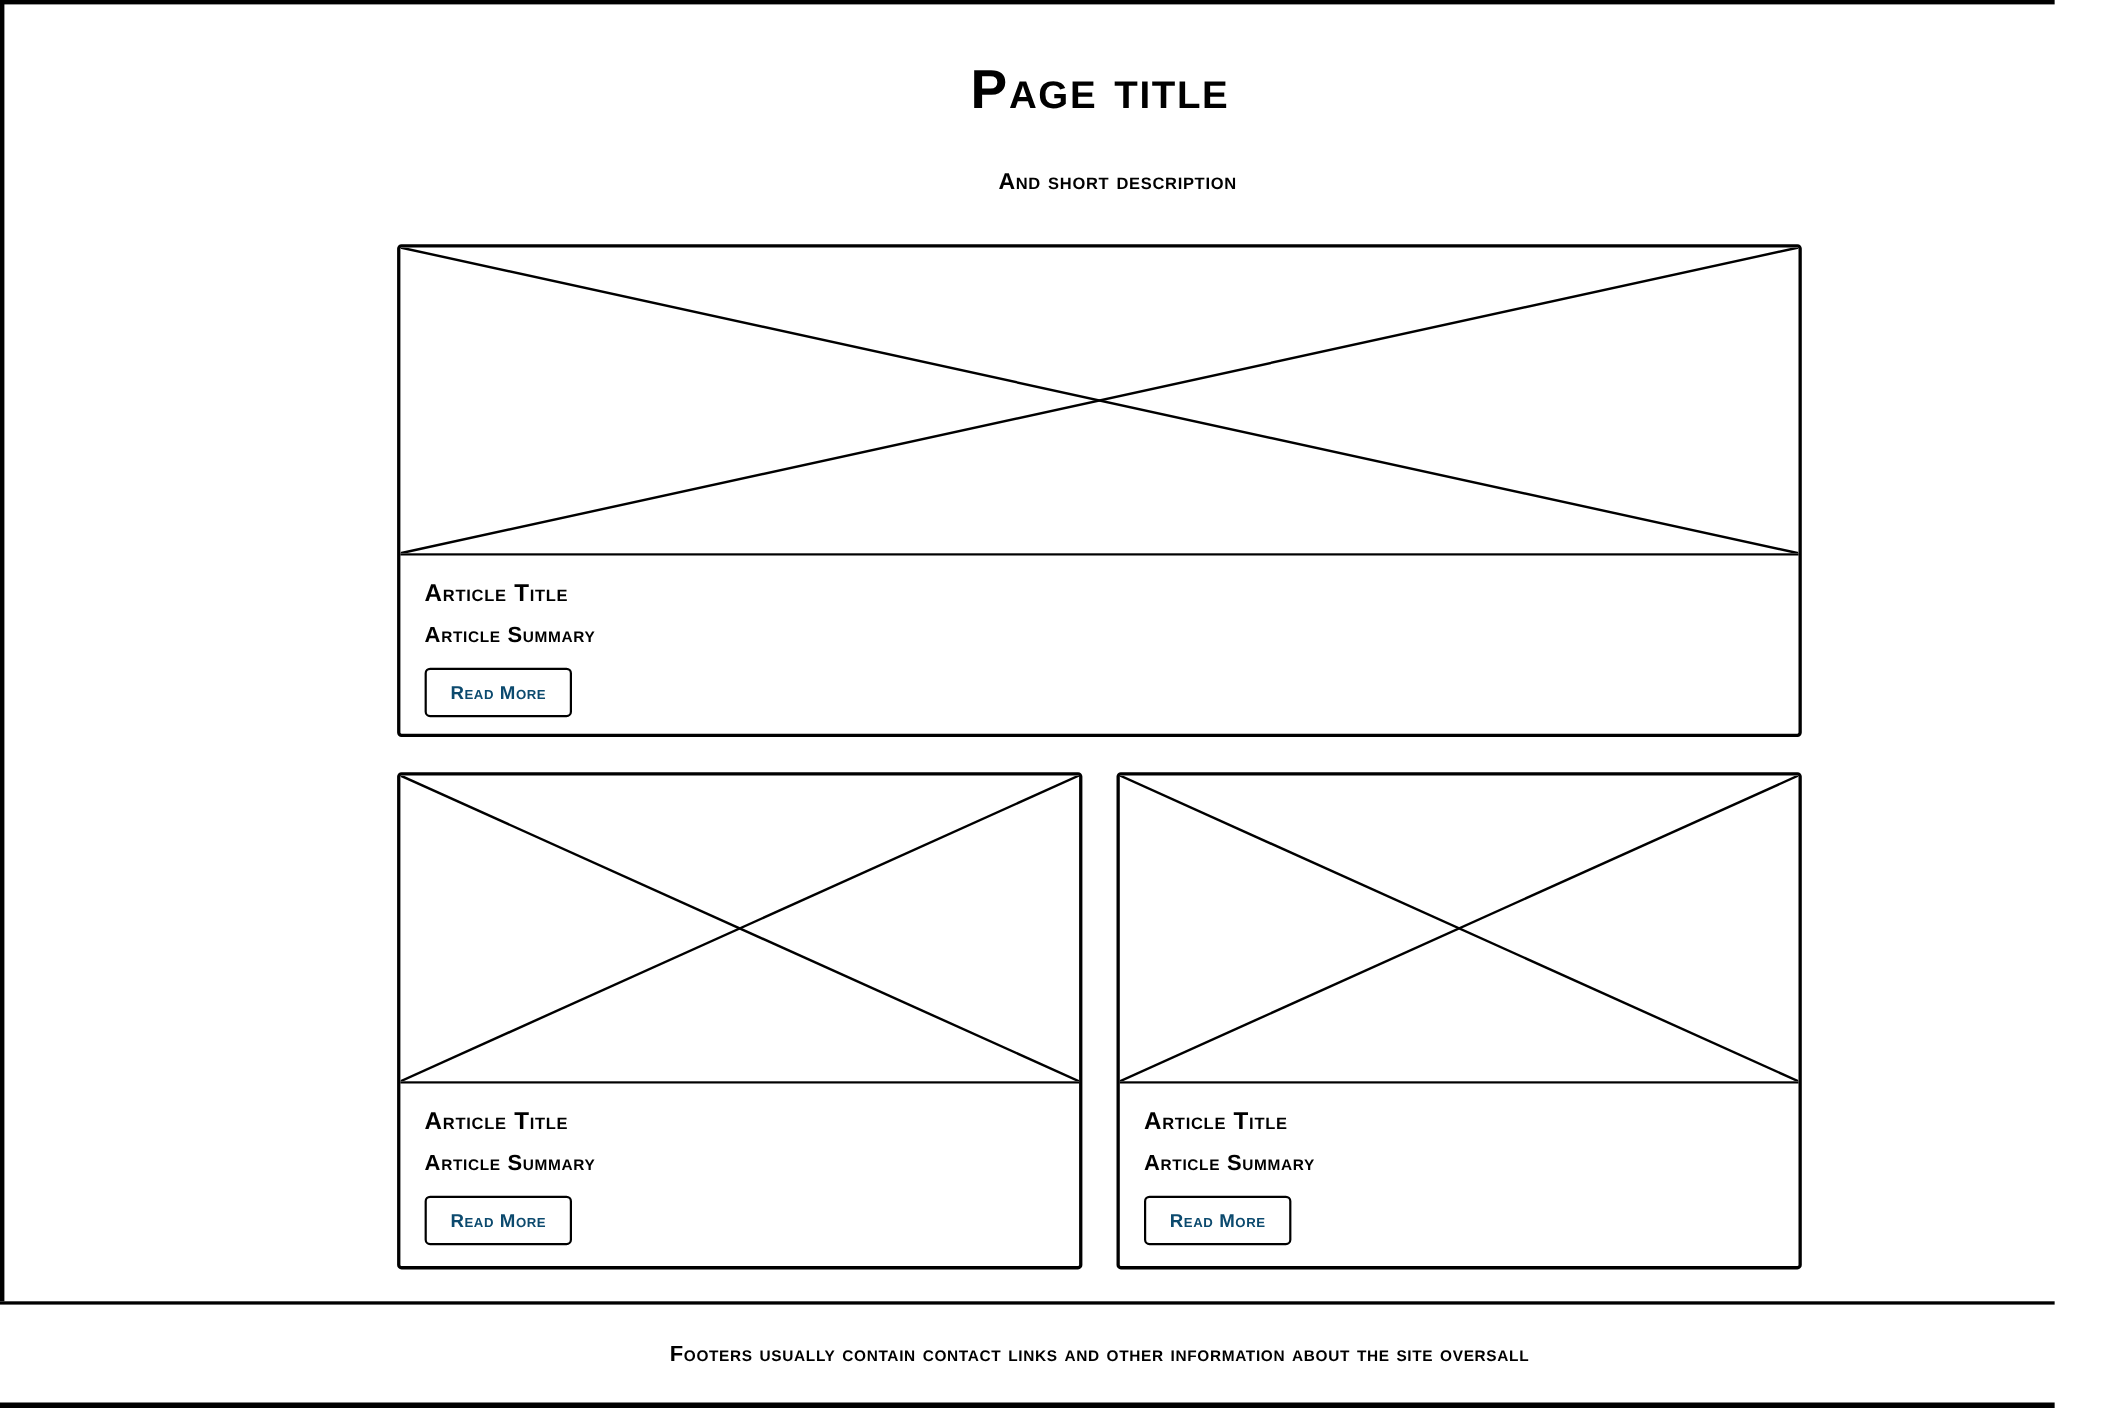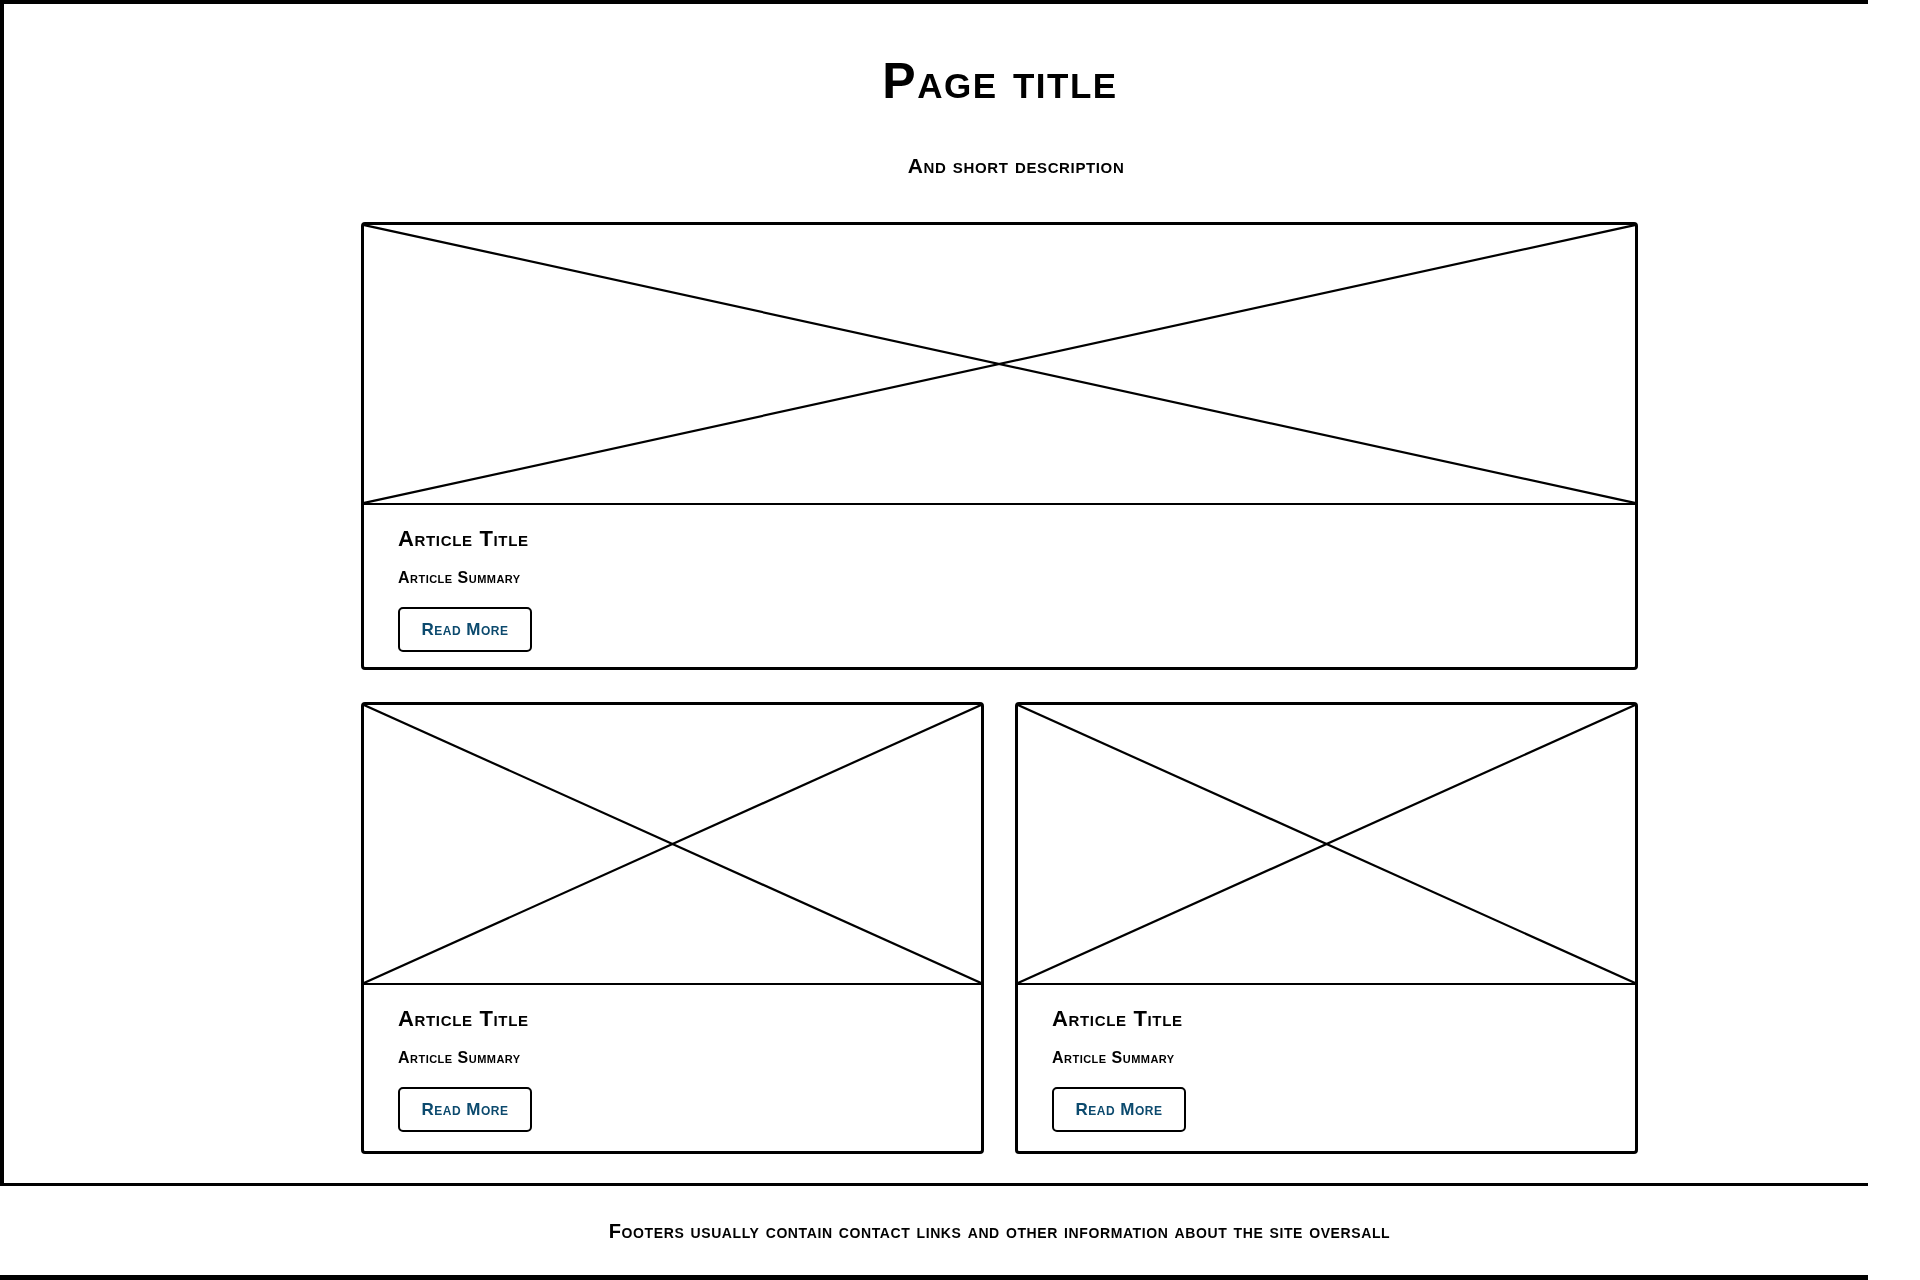--- a/index.html
+++ b/index.html
@@ -55,29 +55,29 @@
 
   .card-image {
     position: relative;
     width: 100%;
     height: 280px;
     border-bottom: 2px solid #000;
     overflow: hidden;
   }
   .card-image svg { display: block; width: 100%; height: 100%; }
 
-  .card-body { padding: 20px 22px 0 34px; }
+  .card-body { padding: 20px 22px 0 22px; }
 
   .article-title {
     margin: 0;
     font-size: 22px; line-height: 28px;
   }
   .article-summary {
     margin: 14px 0 0 0;
-    font-size: 16px; line-height: 22px;
+    font-size: 20px; line-height: 22px;
   }
   .read-more-btn {
     display: block;
     margin: 18px 0 0 0;
     width: 134px; height: 45px;
     background: #fff;
     border: 2.5px solid #000;
     border-radius: 5px;
     font-family: "Liberation Sans", sans-serif;
     font-weight: 700;

